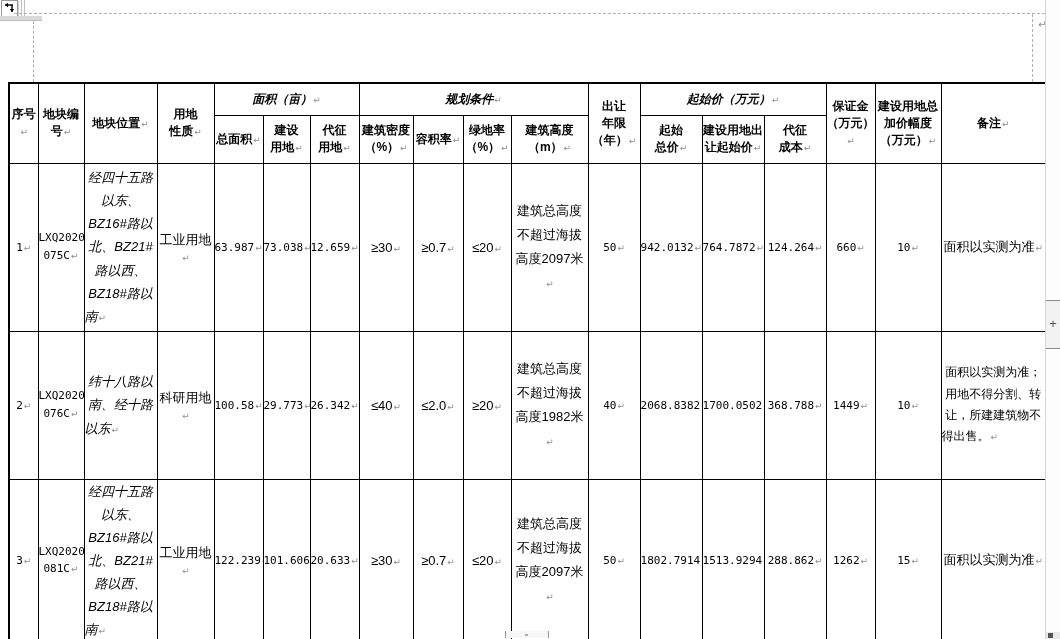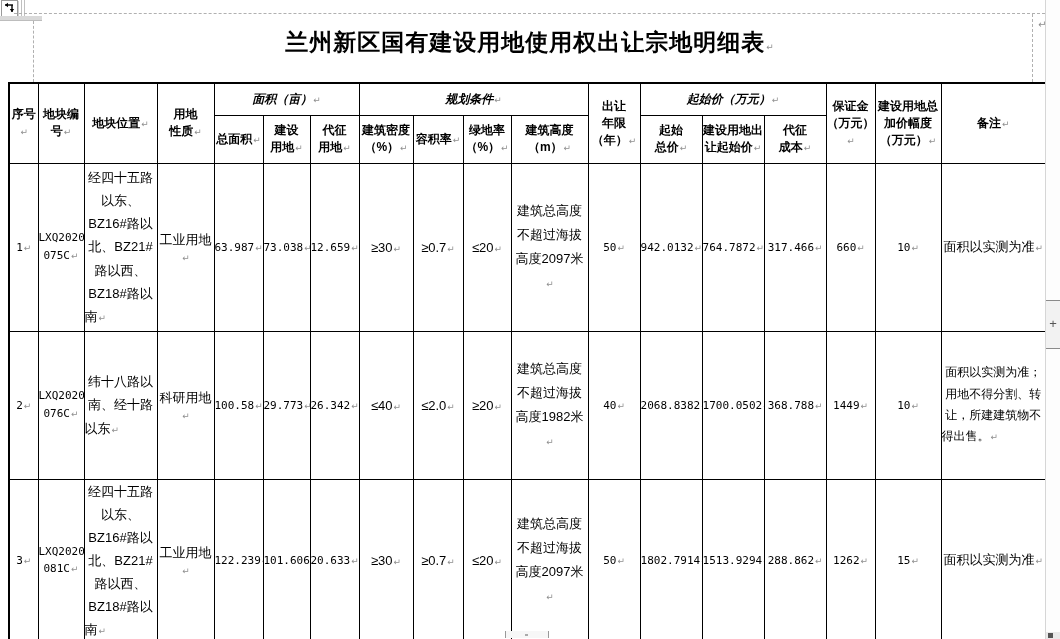--- a/index.html
+++ b/index.html
@@ -42,21 +42,21 @@
   table.doc td,table.doc th{border:1px solid #000;text-align:center;vertical-align:middle;
             padding:0;overflow:hidden;}
   table.doc th{font-weight:bold;font-size:12px;white-space:pre-line;line-height:1.4;}
   th.grp{font-size:13px;font-style:italic;}
   tr.hr1{height:32px;} tr.hr2{height:48px;margin-left:10px;}
   tr.r1{height:168px;} tr.r2{height:148px;} tr.r3{height:153px;}
   .cn{font-size:13px;}
   .num{font-family:"DejaVu Sans Mono","Liberation Mono",monospace;font-size:11px;}
   .plot{font-family:"DejaVu Sans Mono","Liberation Mono",monospace;font-size:11px;
         white-space:pre-line;line-height:1.6;}
-  .loc{text-align:justify;text-align-last:left;padding:0 3px;line-height:1.78;font-size:13px;}
+  .loc{text-align:justify;text-align-last:left;padding:0 3px;line-height:1.78;font-size:13px;font-style:italic;}
   .h-desc{padding:0 9px;line-height:1.85;font-size:13px;}
   .remark-l{text-align:justify;text-align-last:left;padding:0 2px;line-height:1.78;font-size:12px;}
 </style>
 </head>
 <body>
 
 <div class="screen">
 
   <div class="tab-sel">
     <svg width="15" height="16" viewBox="0 0 15 16">
@@ -67,23 +67,20 @@
     </svg>
   </div>
   <div class="ruler-line" style="left:21px"></div>
   <div class="ruler-line" style="left:24px"></div>
   <div class="corner-band"></div>
 
   <div class="dash-h"></div>
   <div class="dash-v-left"></div>
   <div class="dash-v-right"></div>
 
-  <div class="title">
-    <span class="pm">兰州新区国有建设用地使用权出让宗地明细表</span>
-  </div>
 
   <span class="pmark" style="left:1038px;top:14px"></span>
   <span class="pmark" style="left:1047px;top:82px"></span>
   <span class="pmark" style="left:1047px;top:118px"></span>
   <span class="pmark" style="left:1047px;top:166px"></span>
   <span class="pmark" style="left:1047px;top:334px"></span>
   <span class="pmark" style="left:1047px;top:482px"></span>
 
   <table class="doc">
     <colgroup>
@@ -157,21 +154,21 @@
       <td class="num pm">63.987</td>
       <td class="num pm">73.038</td>
       <td class="num pm">12.659</td>
       <td class="cn pm">≥30</td>
       <td class="cn pm">≥0.7</td>
       <td class="cn pm">≤20</td>
       <td class="h-desc pm">建筑总高度不超过海拔高度2097米</td>
       <td class="num pm">50</td>
       <td class="num pm">942.0132</td>
       <td class="num pm">764.7872</td>
-      <td class="num pm">317.466</td>
+      <td class="num pm">124.264</td>
       <td class="num pm">660</td>
       <td class="num pm">10</td>
       <td class="cn pm">面积以实测为准</td>
     </tr>
 
     <tr class="r2">
       <td class="num pm">2</td>
       <td class="plot pm">LXQ2020
 076C</td>
       <td class="loc pm">纬十八路以南、经十路以东</td>

